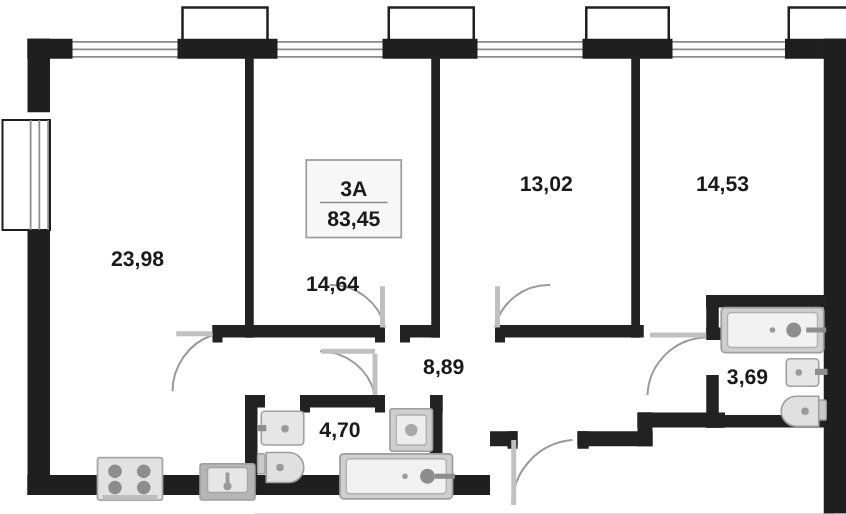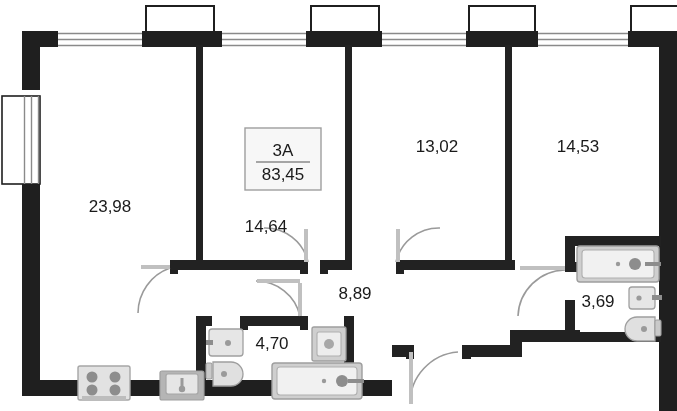--- a/index.html
+++ b/index.html
@@ -11,20 +11,21 @@
     width: 677px;
     height: 411px;
     font-family: "Liberation Sans", sans-serif;
     overflow: hidden;
   }
   #plan-root {
     position: relative;
     width: 667px;
     height: 411px;
     background: #14b8a6;
+    font-weight: bold;
   }
   svg#floorplan {
     display: block;
     width: 677px;
     height: 411px;
   }
   .area-label {
     font-family: "Liberation Sans", sans-serif;
     font-size: 17px;
     fill: #1a1a1a;

